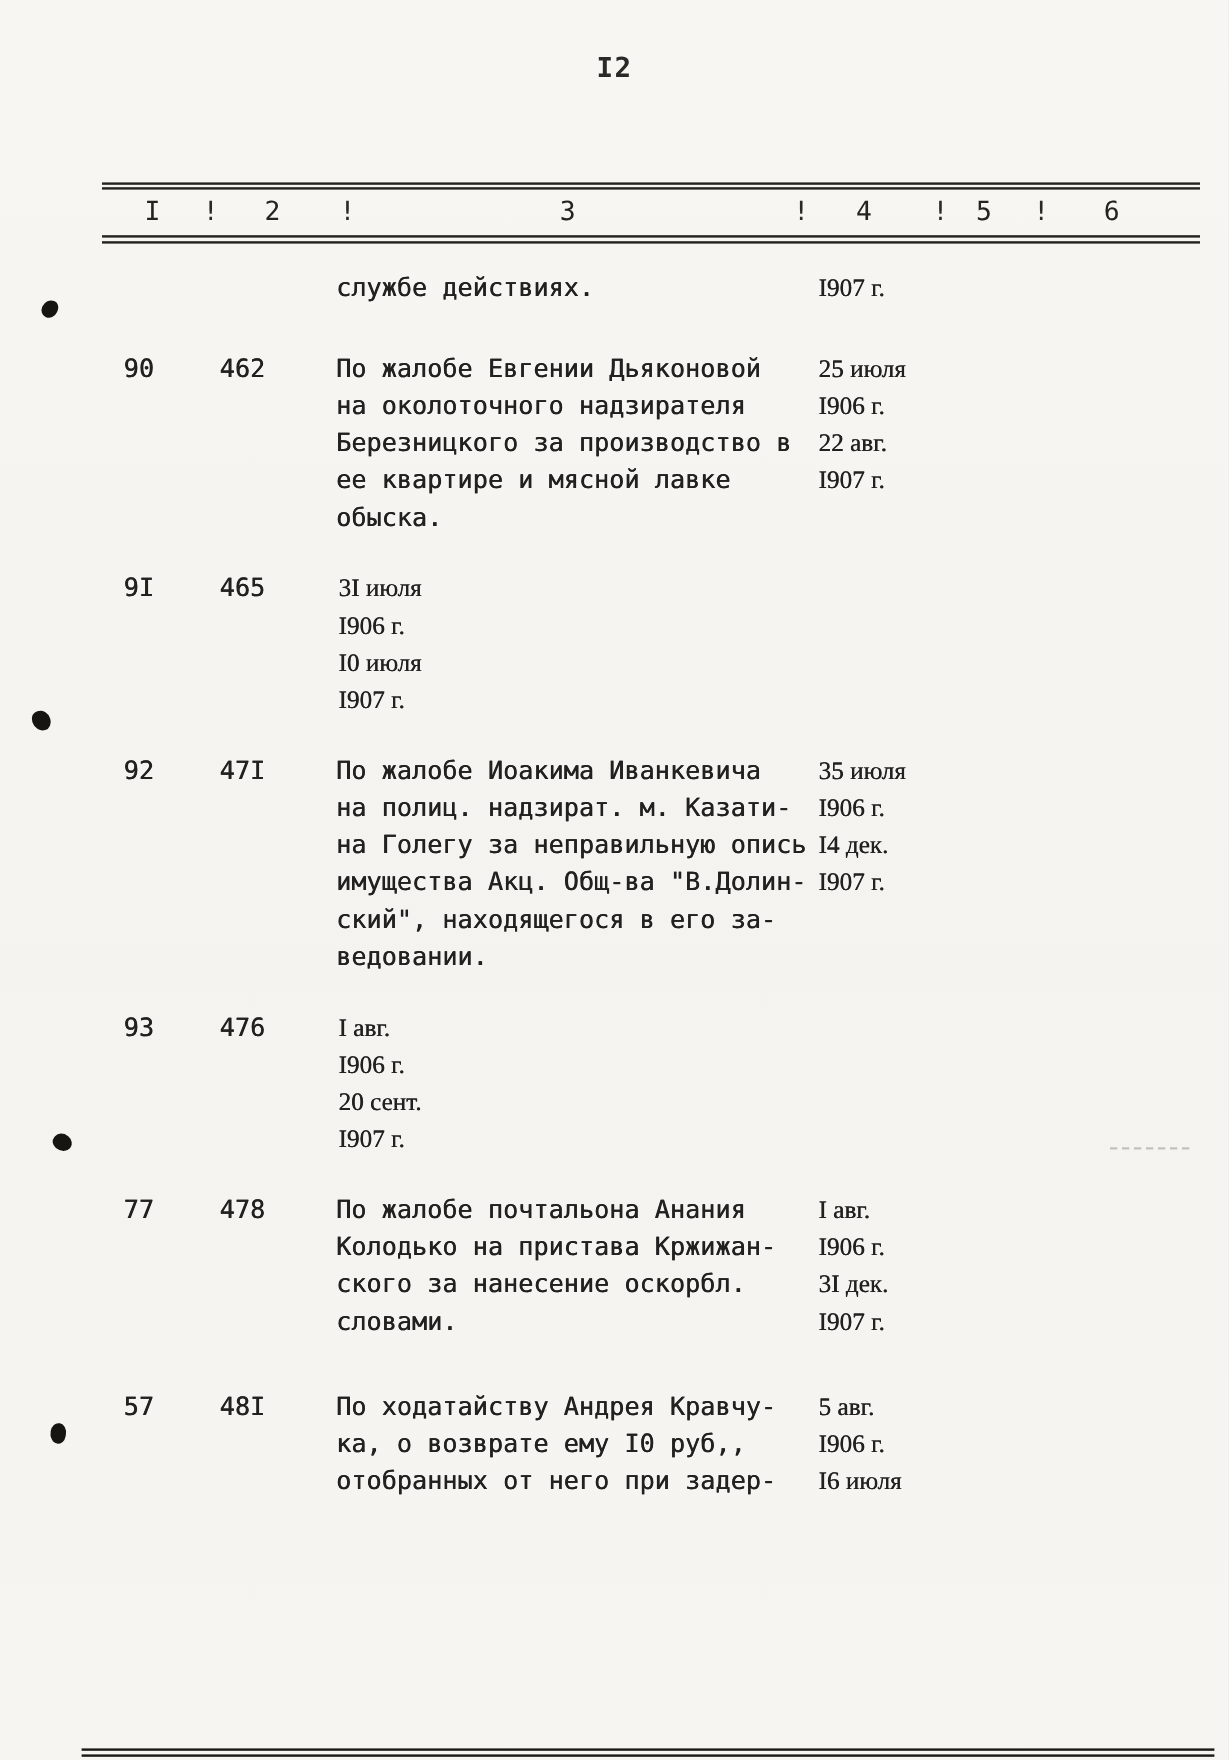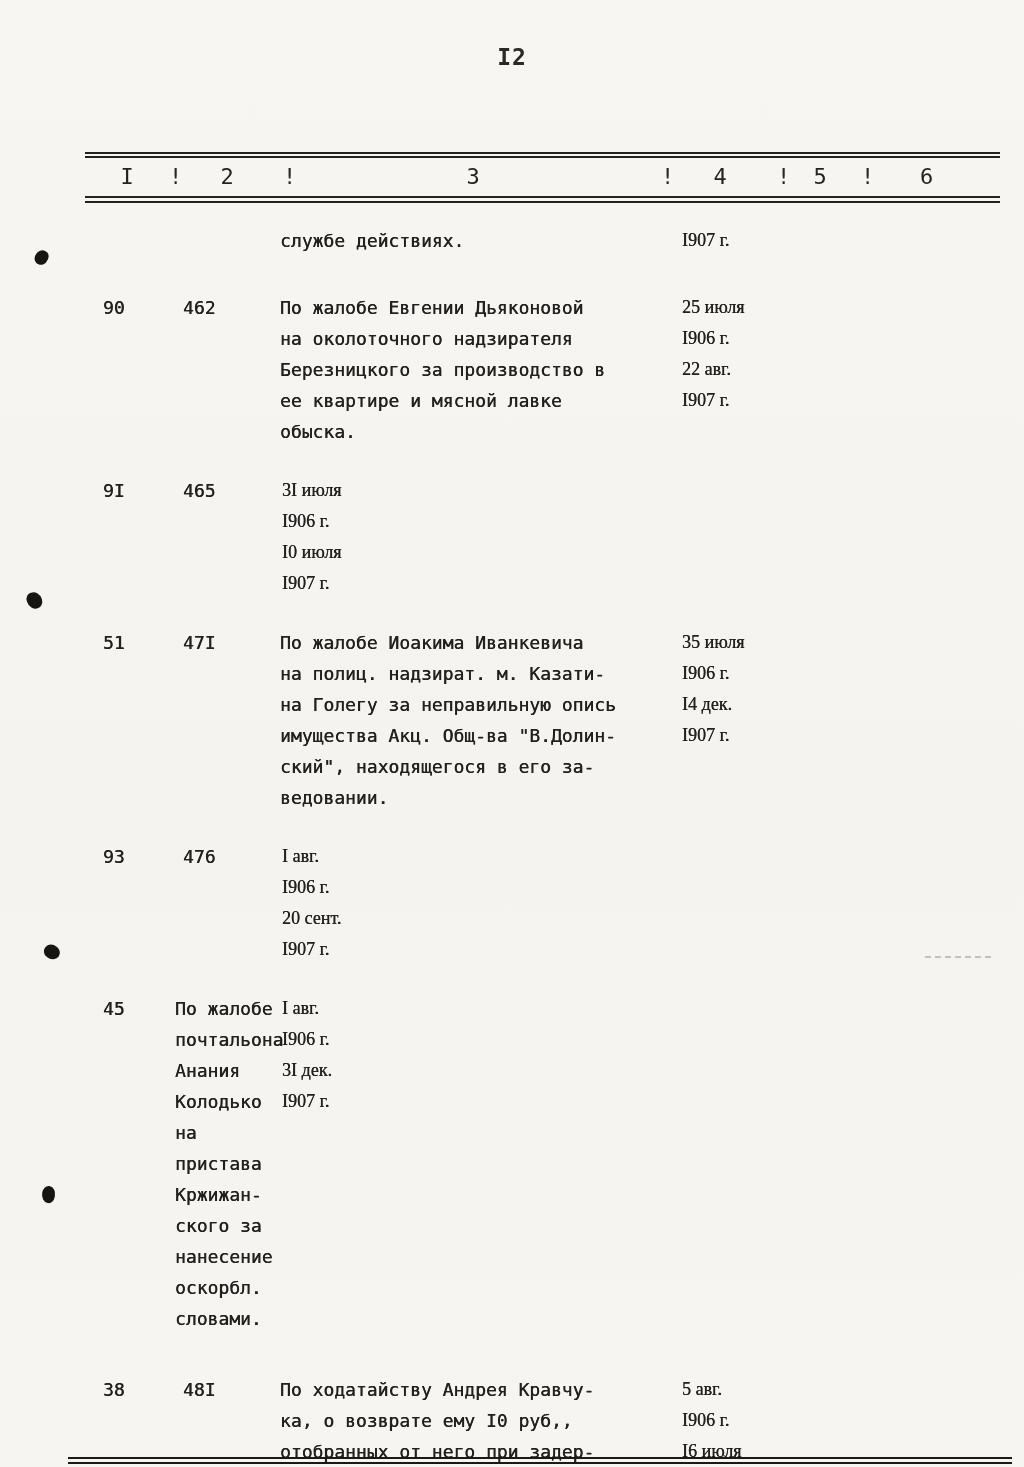--- a/index.html
+++ b/index.html
@@ -38,21 +38,21 @@
   .th-cell.c4 { width: 114px; }
   .th-cell.c5 { width: 82px; }
   .th-cell.c6 { width: 127px; }
   .th-sep { width: 2px; text-align: center; color: #2a2925; }
   .entries { margin-top: 22px; }
   .entry {
     display: grid;
     grid-template-columns: 90px 105px 400px 1fr;
     margin-left: 85px;
     margin-right: 10px;
-    font-size: 18px;
+    font-size: 21px;
     line-height: 31px;
     margin-bottom: 28px;
     text-shadow: 0.35px 0 0 currentColor;
     color: #222120;
   }
   .entry.continuation { margin-bottom: 36px; }
   .entry.gap-large { margin-bottom: 40px; }
   .cell { white-space: pre-line; }
   .cell.num  { padding-left: 18px; }
   .cell.file { padding-left: 8px; }
@@ -128,21 +128,21 @@
     <div class="entry">
       <div class="cell num">9I</div>
       <div class="cell file">465</div>
       <div class="cell dates">3I июля
 I906 г.
 I0 июля
 I907 г.</div>
     </div>
 
     <div class="entry">
-      <div class="cell num">51</div>
+      <div class="cell num">92</div>
       <div class="cell file">47I</div>
       <div class="cell desc">По жалобе Иоакима Иванкевича
 на полиц. надзират. м. Казати-
 на Голегу за неправильную опись
 имущества Акц. Общ-ва "В.Долин-
 ский", находящегося в его за-
 ведовании.</div>
       <div class="cell dates">35 июля
 I906 г.
 I4 дек.
@@ -152,33 +152,34 @@
     <div class="entry">
       <div class="cell num">93</div>
       <div class="cell file">476</div>
       <div class="cell dates">I авг.
 I906 г.
 20 сент.
 I907 г.</div>
     </div>
 
     <div class="entry gap-large">
-      <div class="cell num">45</div>
+      <div class="cell num">77</div>
+      <div class="cell file">478</div>
       <div class="cell desc">По жалобе почтальона Анания
 Колодько на пристава Кржижан-
 ского за нанесение оскорбл.
 словами.</div>
       <div class="cell dates">I авг.
 I906 г.
 3I дек.
 I907 г.</div>
     </div>
 
     <div class="entry">
-      <div class="cell num">38</div>
+      <div class="cell num">57</div>
       <div class="cell file">48I</div>
       <div class="cell desc">По ходатайству Андрея Кравчу-
 ка, о возврате ему I0 руб,,
 отобранных от него при задер-</div>
       <div class="cell dates">5 авг.
 I906 г.
 I6 июля</div>
     </div>
 
   </div>

